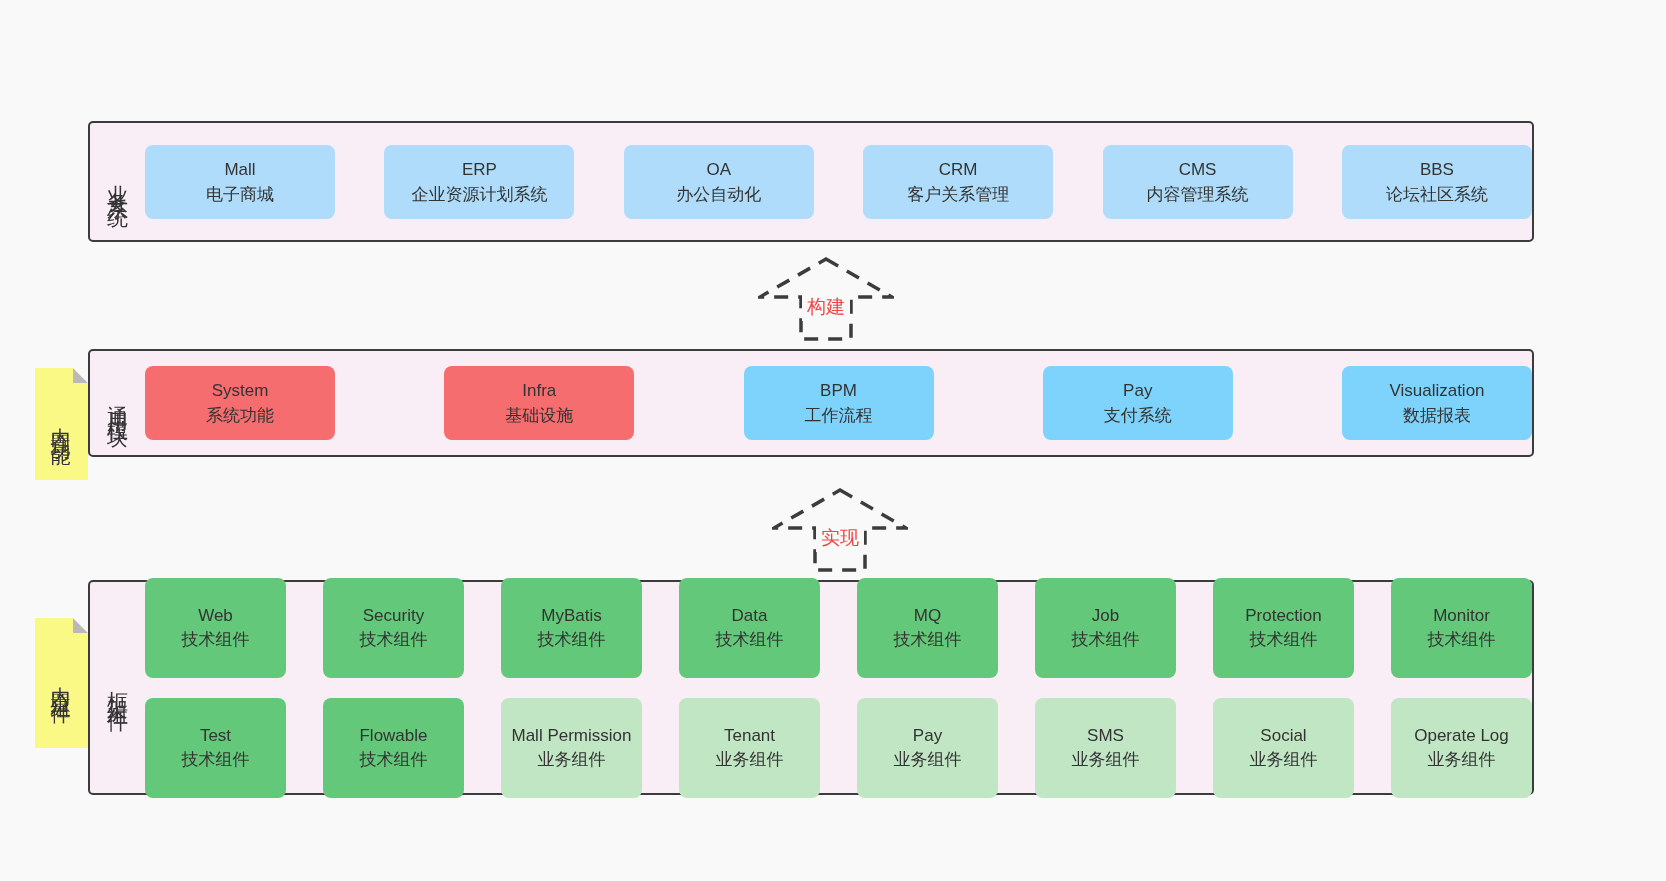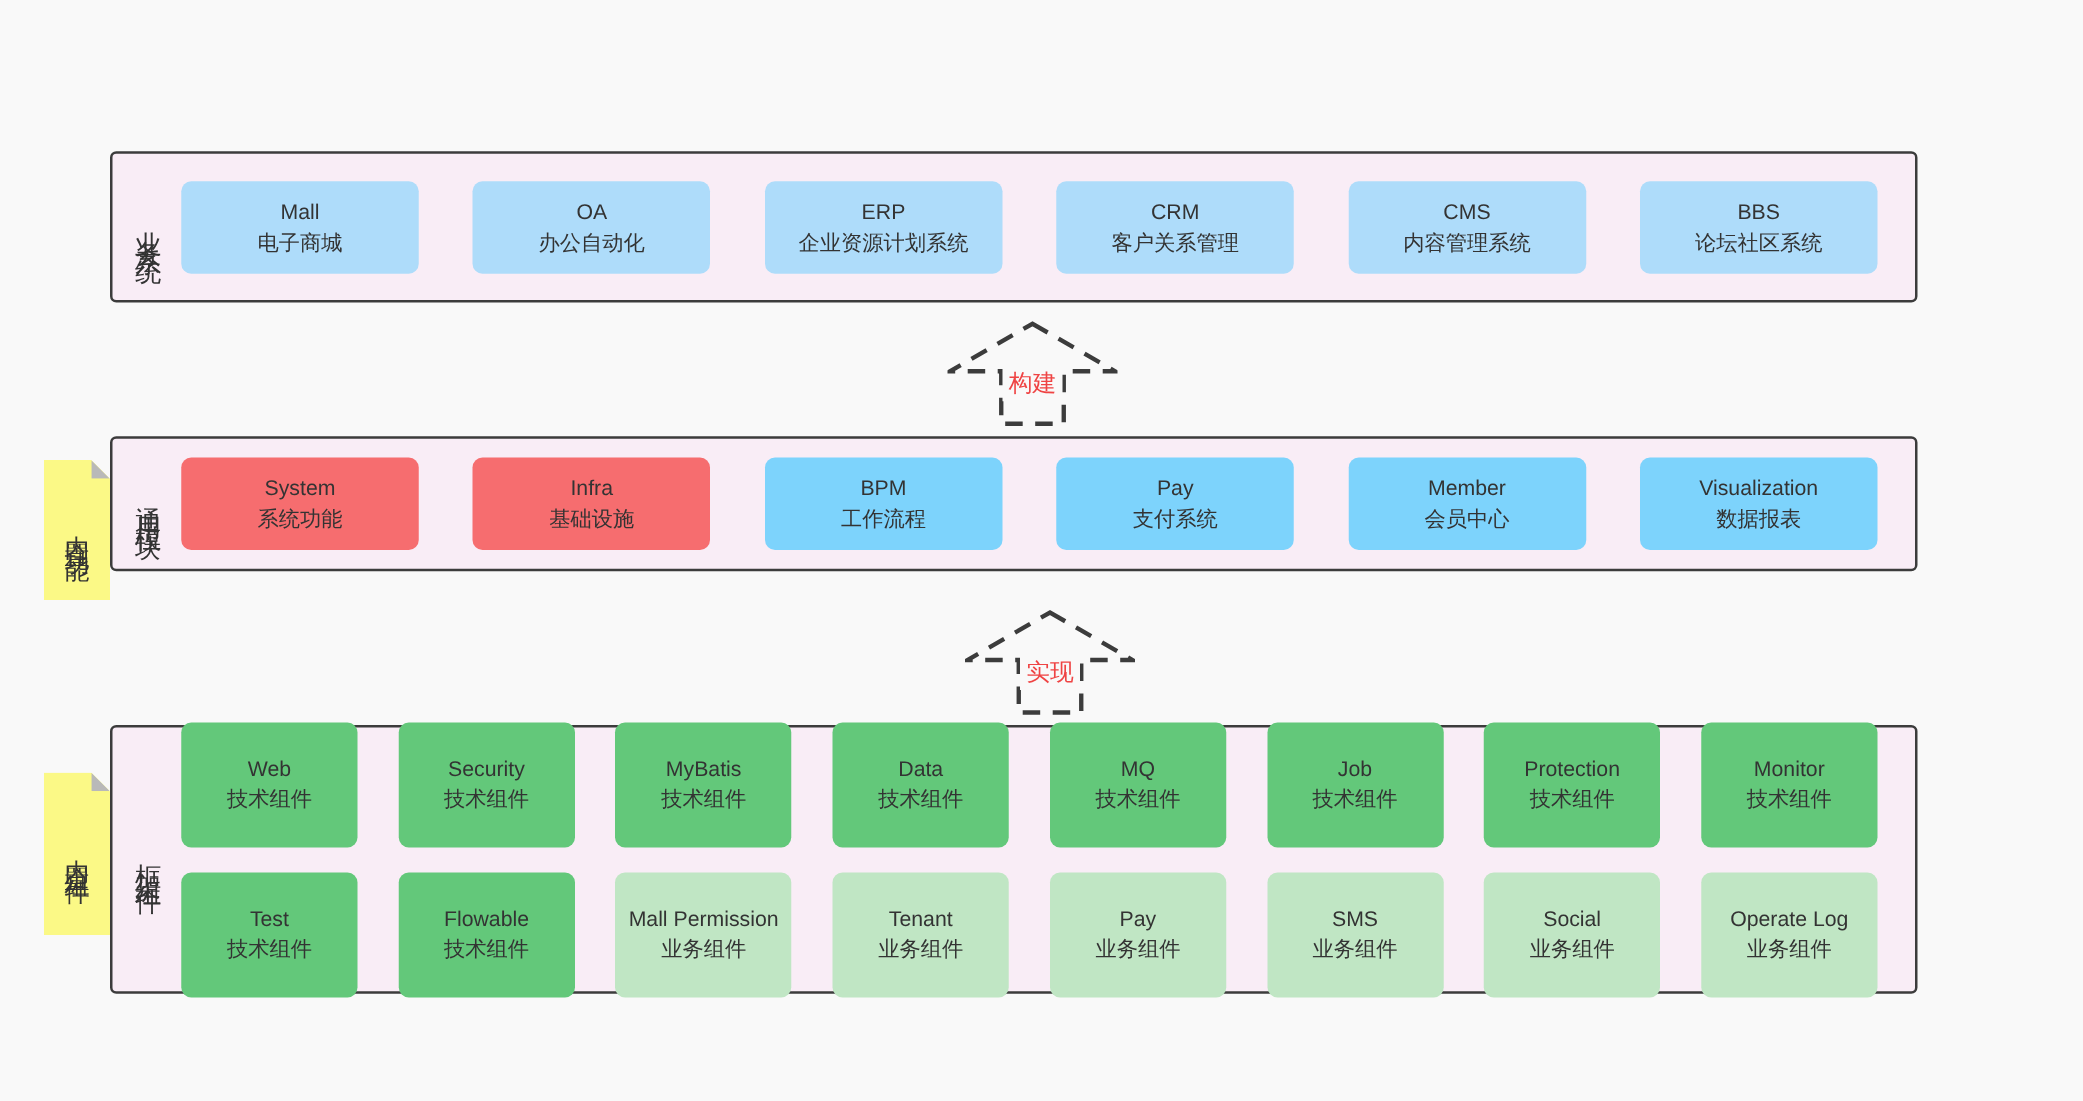--- a/index.html
+++ b/index.html
@@ -14,21 +14,21 @@
     background:#f9edf6;border:2px solid #3c3c3c;border-radius:5px;
     box-sizing:border-box;display:flex;align-items:stretch;
   }
   .layer-label{
     flex:0 0 55px;display:flex;align-items:center;justify-content:center;
     writing-mode:vertical-rl;text-orientation:upright;
     font-size:21px;letter-spacing:7px;color:#333;
   }
   .layer-content{
     flex:1;display:flex;flex-direction:column;justify-content:center;
-    padding-right:30px;gap:20px;
+    gap:20px;
   }
   .box-row{display:flex;justify-content:space-between;align-items:center;}
   .box{
     border-radius:8px;display:flex;flex-direction:column;justify-content:center;
     text-align:center;font-size:17px;line-height:25px;box-sizing:border-box;
     padding:4px 6px;
   }
   .box-wide{width:190px;height:74px;}
   .box-narrow{width:141px;height:100px;line-height:24px;}
   .blue{background:#aedcfa;}
@@ -61,26 +61,26 @@
 
 <section class="panel" style="top:121px;height:121px;">
   <div class="layer-label">业务系统</div>
   <div class="layer-content">
     <div class="box-row">
       <div class="box box-wide blue">
         <span>Mall</span>
         <span>电子商城</span>
       </div>
       <div class="box box-wide blue">
+        <span>ERP</span>
+        <span>企业资源计划系统</span>
+      </div>
+      <div class="box box-wide blue">
         <span>OA</span>
         <span>办公自动化</span>
-      </div>
-      <div class="box box-wide blue">
-        <span>ERP</span>
-        <span>企业资源计划系统</span>
       </div>
       <div class="box box-wide blue">
         <span>CRM</span>
         <span>客户关系管理</span>
       </div>
       <div class="box box-wide blue">
         <span>CMS</span>
         <span>内容管理系统</span>
       </div>
       <div class="box box-wide blue">
@@ -117,24 +117,20 @@
       </div>
       <div class="box box-wide pink">
         <span>BPM</span>
         <span>工作流程</span>
       </div>
       <div class="box box-wide pink">
         <span>Pay</span>
         <span>支付系统</span>
       </div>
       <div class="box box-wide pink">
-        <span>Member</span>
-        <span>会员中心</span>
-      </div>
-      <div class="box box-wide pink">
         <span>Visualization</span>
         <span>数据报表</span>
       </div>
     </div>
   </div>
 </section>
 
 <div class="arrow" style="left:772px;top:487px;">
   <svg width="136" height="86" viewBox="0 0 136 86">
     <path d="M68 3 L134 41 L93 41 L93 83 L43 83 L43 41 L2 41 Z" fill="none" stroke="#3c3c3c" stroke-width="3.5" stroke-dasharray="14 10"></path>

